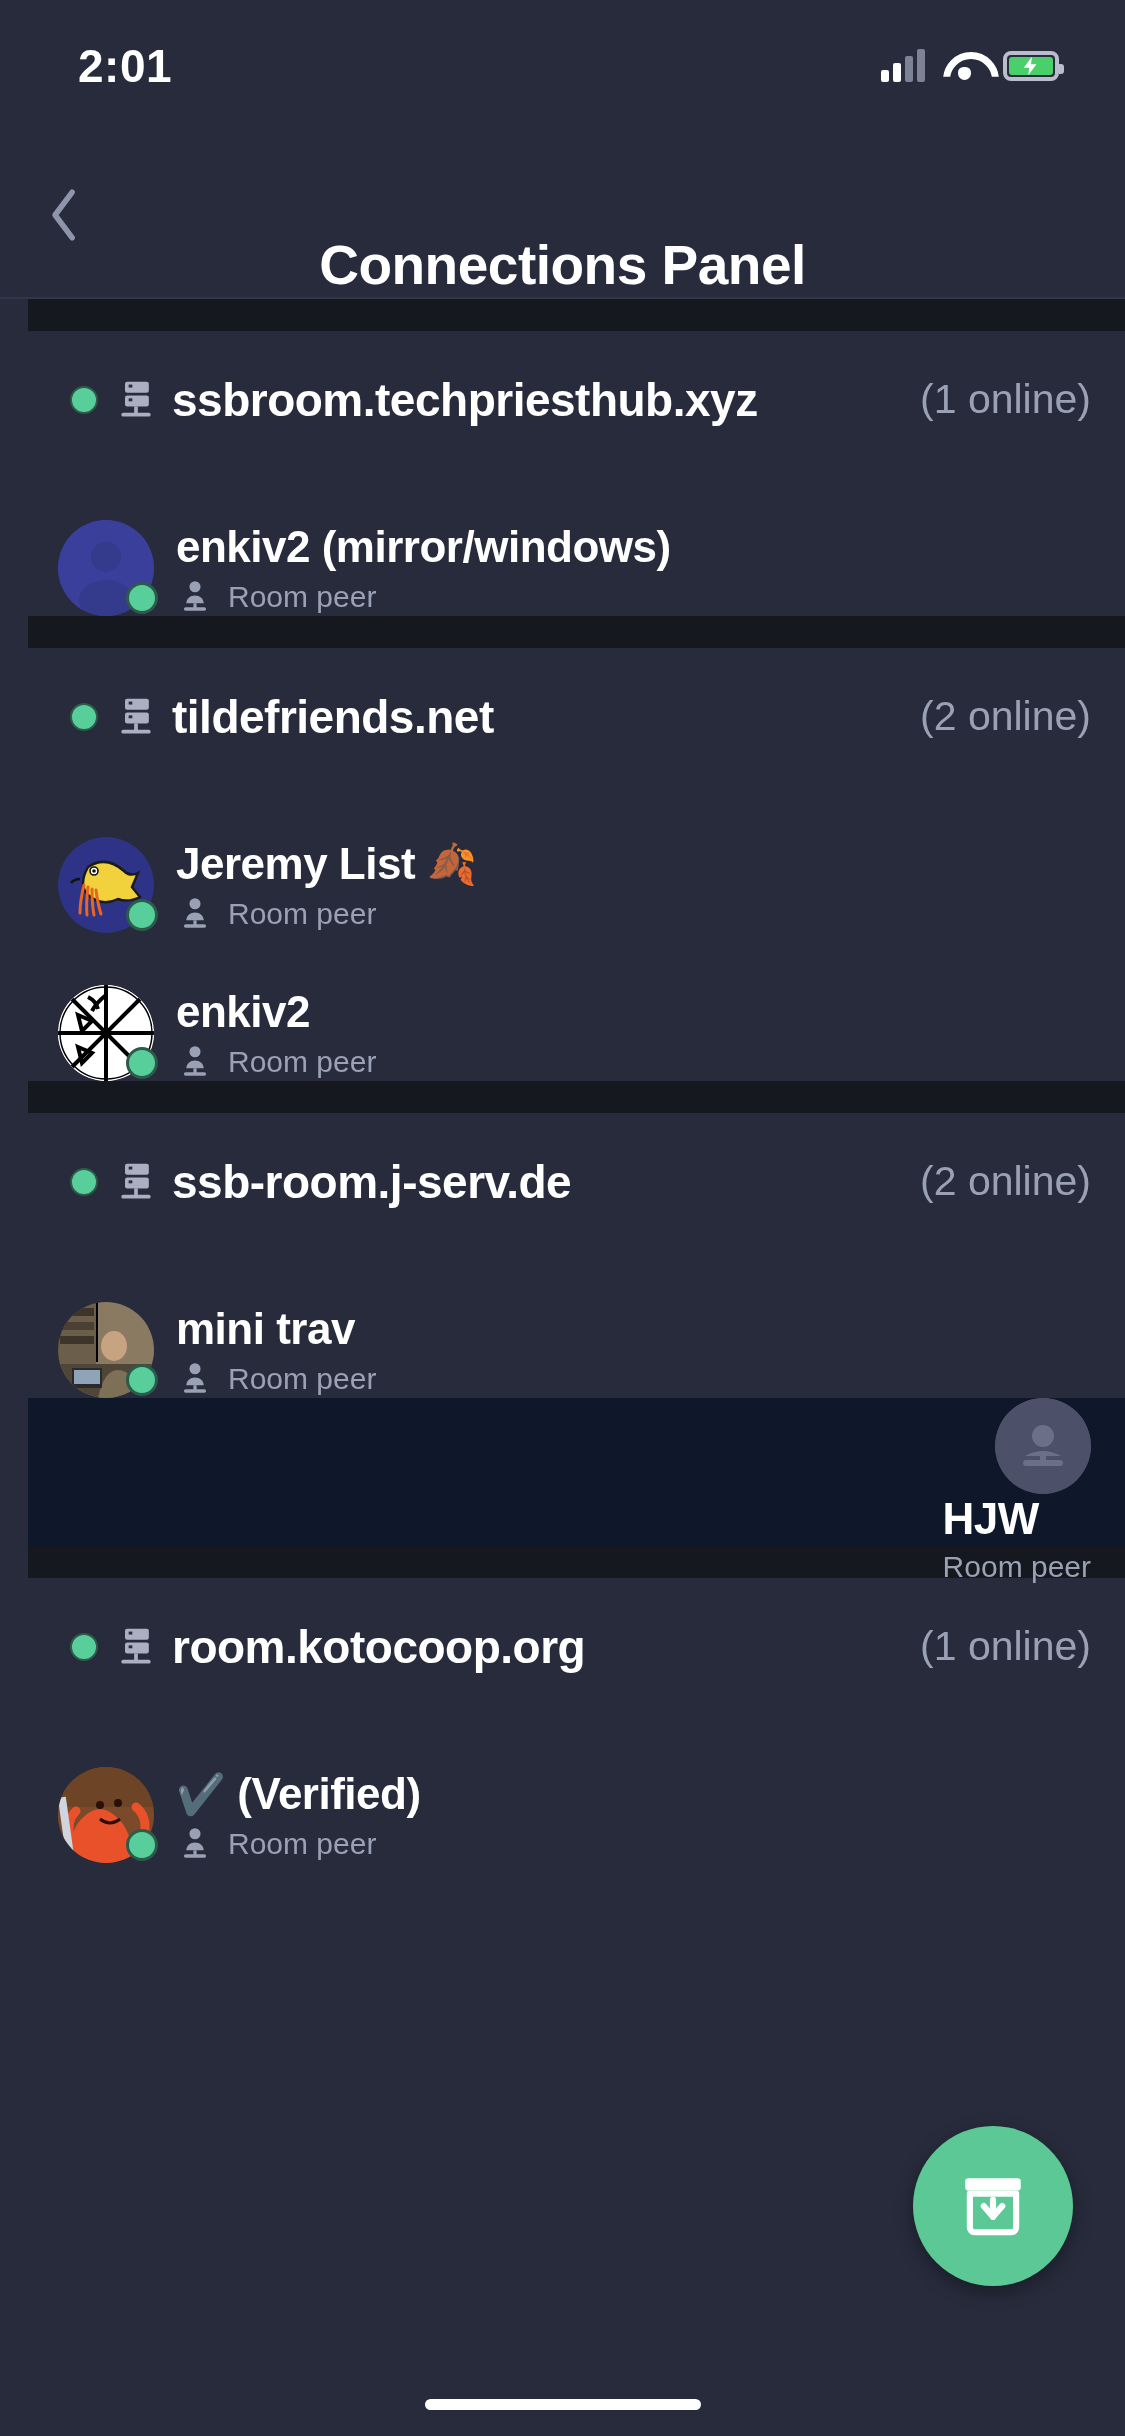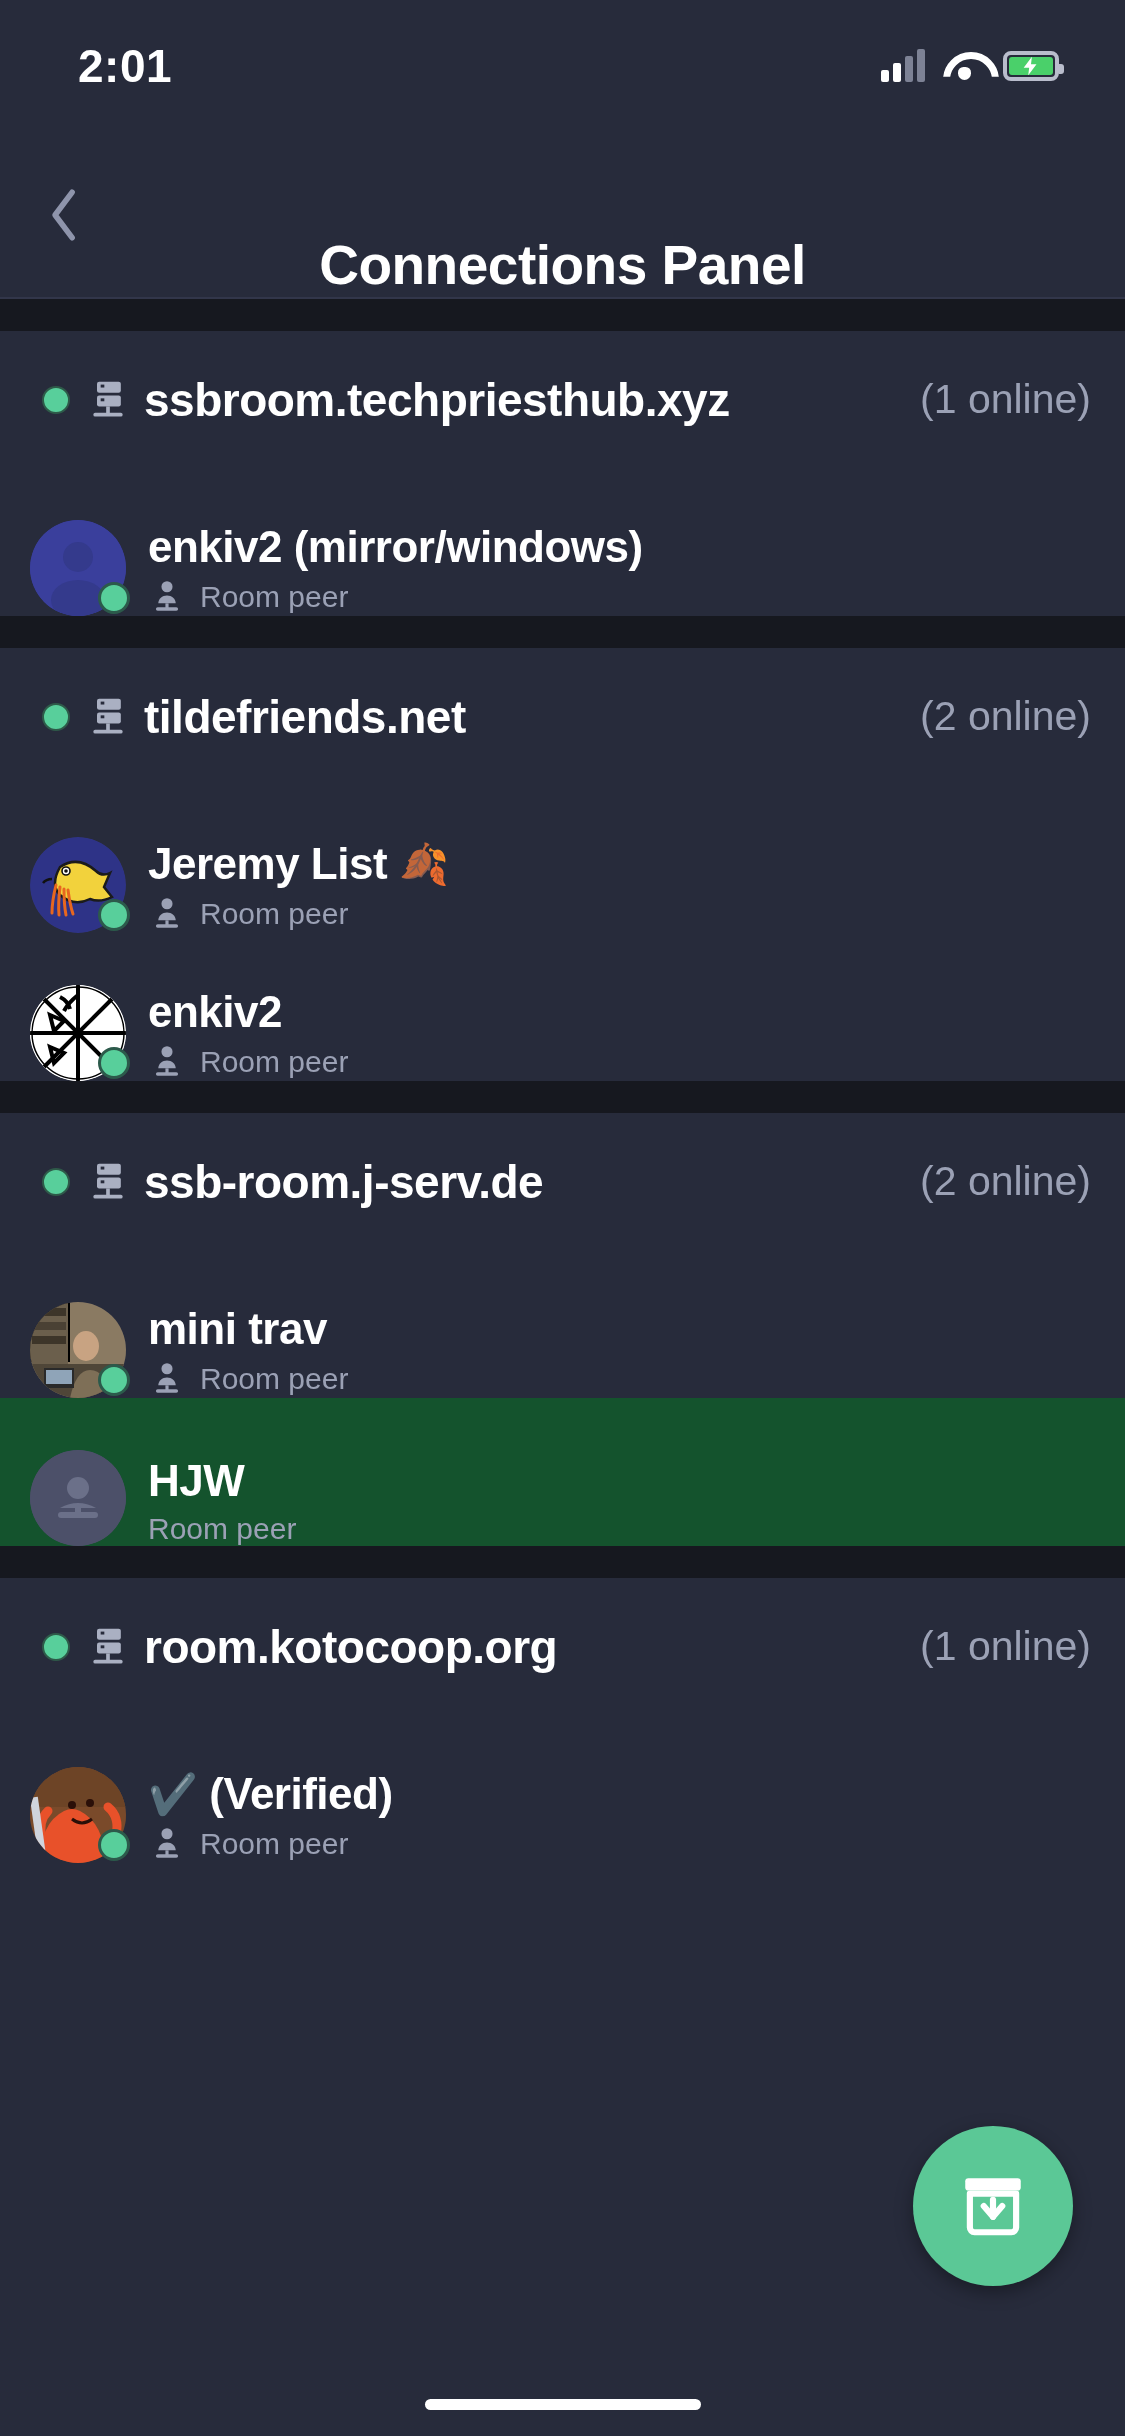--- a/index.html
+++ b/index.html
@@ -80,21 +80,21 @@
   .chev {
     width: 34px; height: 60px;
   }
   .header-title {
     width: 100%; text-align: center;
     color: #ffffff; font-size: 55px; font-weight: bold;
     letter-spacing: -0.5px;
   }
 
   
-  .list { flex: 1 1 auto; overflow: hidden; background: #272b3b; }
+  .list { flex: 1 1 auto; overflow: hidden; background: #272b3b; padding-left: 28px; }
   .gap { height: 32px; background: #16181f; width: 100%; }
 
   .server-row {
     height: 137px;
     display: flex; align-items: center;
     padding: 0 34px 0 42px;
     background: #272b3b;
   }
   .dot {
     width: 28px; height: 28px; border-radius: 50%;
@@ -116,21 +116,21 @@
     color: #9ba1b5; font-size: 41px; font-weight: 400;
     white-space: nowrap;
   }
 
   .peer-row {
     height: 148px;
     display: flex; align-items: flex-end;
     padding: 0 34px 0 30px;
     background: #272b3b;
   }
-  .peer-row.selected { background: #14532d; }
+  .peer-row.selected { background: #0f172a; flex-direction: column; }
 
   .avatar-wrap { position: relative; width: 96px; height: 96px; flex: 0 0 96px; }
   .avatar {
     width: 96px; height: 96px; border-radius: 50%;
     overflow: hidden; position: relative;
     background: #2f3348;
   }
   .avatar svg { display: block; width: 100%; height: 100%; }
   .presence {
     position: absolute; right: -4px; bottom: 2px;

